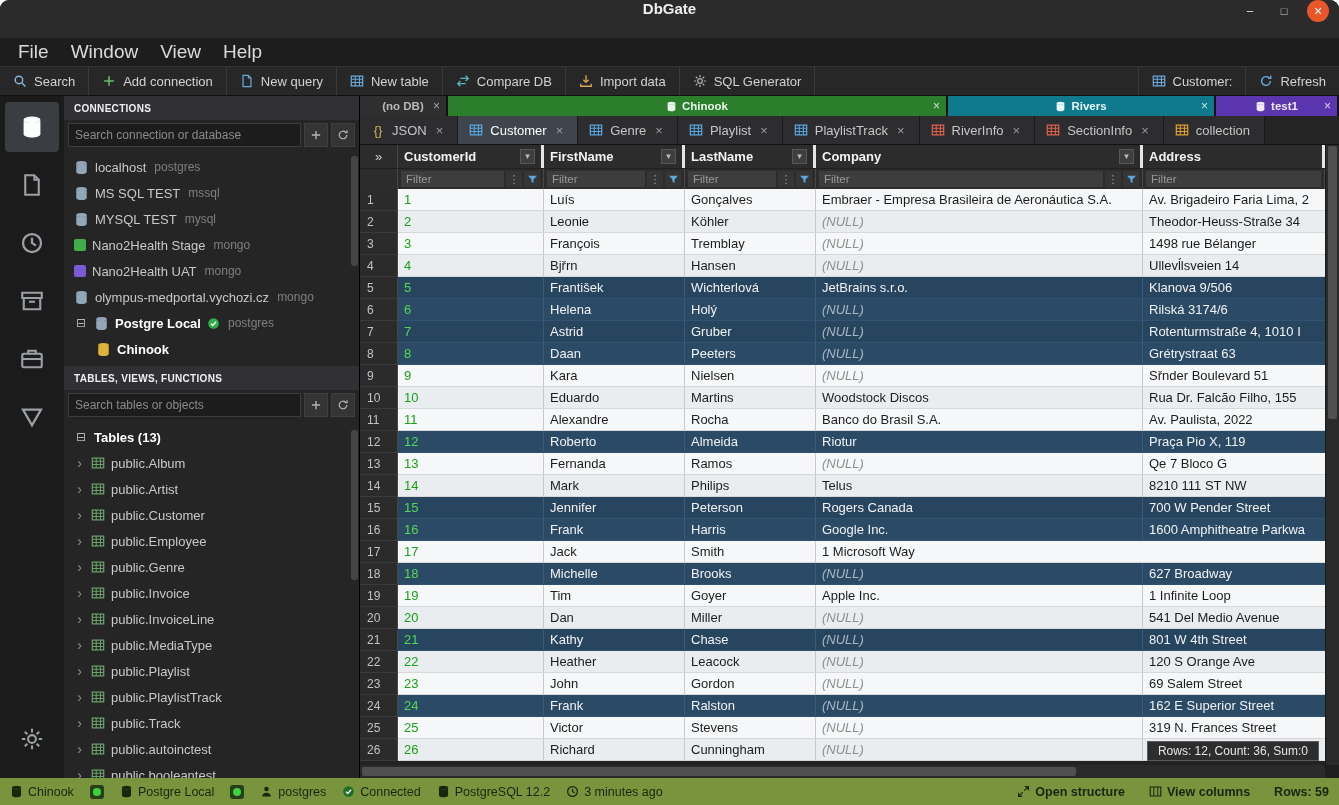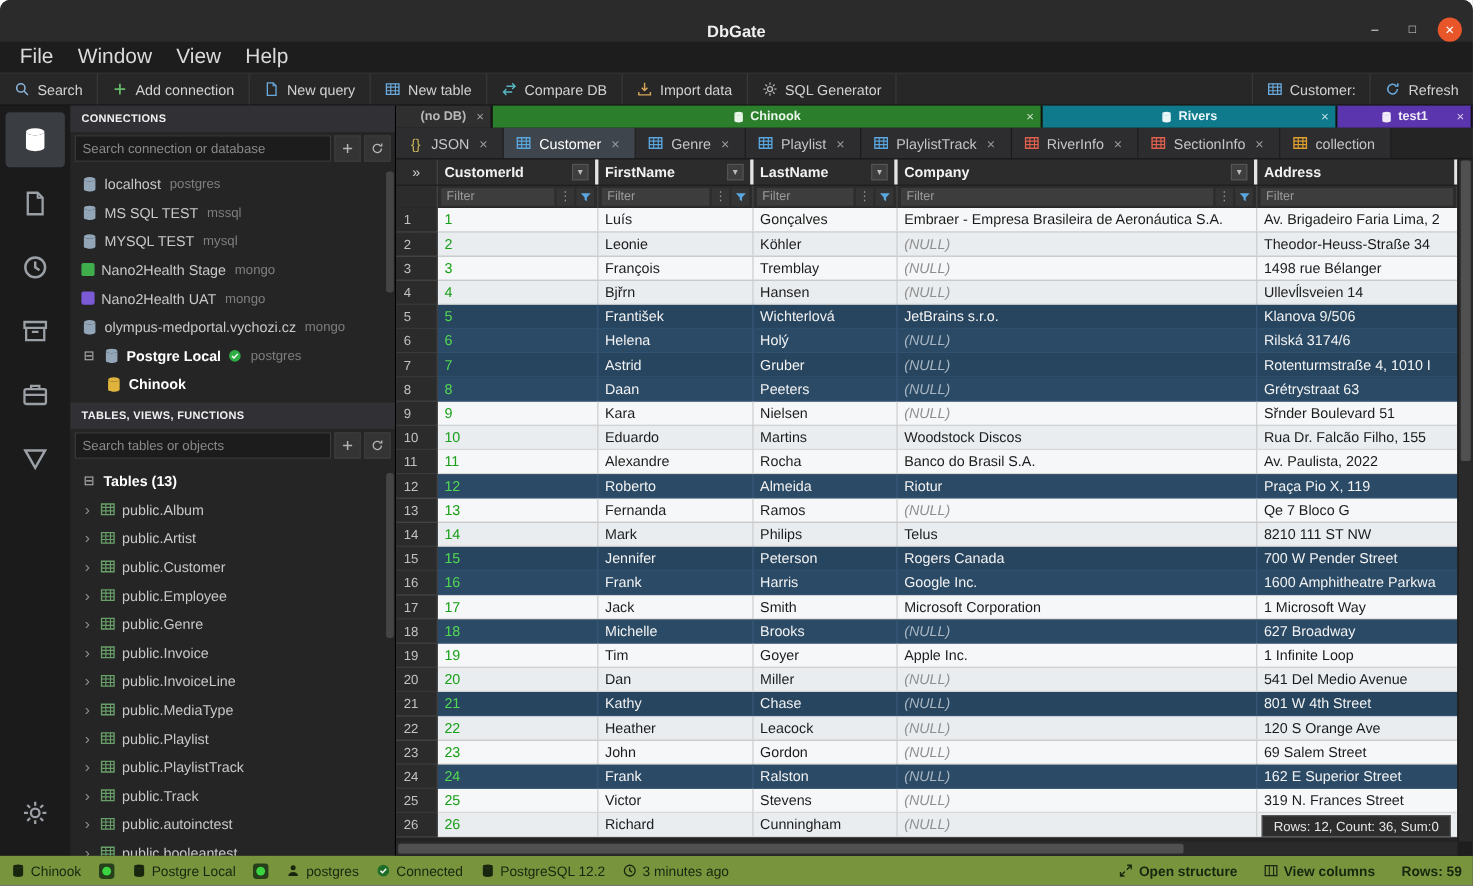--- a/index.html
+++ b/index.html
@@ -2,21 +2,21 @@
 <html style="--statusbar-bg: #78953e; --selection-blue: #27455f; --number-green: #18a018; --null-gray: #8f8f8f; --close-button-orange: #e8562a; --funnel-blue: #5aa7e0; --mongo-green: #3fae4a; --mongo-purple: #7b5ad6; --db-yellow: #e0b43c;"><head>
 <meta charset="utf-8">
 <style>
   *{margin:0;padding:0;box-sizing:border-box;}
   html,body{width:1339px;height:805px;}
   body{font-family:"Liberation Sans","DejaVu Sans",sans-serif;background:#fff;overflow:hidden;}
   .app{width:1339px;height:805px;display:flex;flex-direction:column;background:#1e1e1e;border-radius:9px 9px 0 0;overflow:hidden;}
   .ic{display:block;width:15px;height:15px;flex:none;}
   .glyph{display:inline-flex;align-items:center;justify-content:center;line-height:1;flex:none;}
   
-  .titlebar{flex:0 0 38px;background:#2b2b2b;display:flex;align-items:flex-end;position:relative;}
+  .titlebar{flex:0 0 38px;background:#2b2b2b;display:flex;align-items:flex-start;position:relative;}
   .title{position:absolute;left:0;right:0;text-align:center;color:#efefef;font-weight:bold;font-size:15px;}
   .win-controls{margin-left:auto;display:flex;gap:12px;padding-right:10px;z-index:2;align-items:center;}
   .wc{width:22px;height:22px;border-radius:50%;display:flex;align-items:center;justify-content:center;color:#d5d5d5;font-size:13px;}
   .wc.maximize .glyph{font-size:11px;}
   .wc.close{background:var(--close-button-orange,#e8562a);color:#fff;font-size:14px;}
   
   .menubar{flex:0 0 28px;background:#1d1d1d;display:flex;align-items:center;padding:0 8px;gap:2px;}
   .menu-item{color:#dadada;font-size:19px;padding:3px 10px;}
   
   .toolbar{flex:0 0 30px;background:#272727;border-top:1px solid #343434;border-bottom:1px solid #121212;display:flex;align-items:stretch;}
@@ -805,21 +805,20 @@
                   <div class="gcell" style="width: 141px;">Frank</div>
                   <div class="gcell" style="width: 131px;">Harris</div>
                   <div class="gcell" style="width: 327px;">Google Inc.</div>
                   <div class="gcell flex">1600 Amphitheatre Parkwa</div>
                 </div>
                 <div class="grow">
                   <div class="rownum">17</div>
                   <div class="gcell num" style="width: 146px;">17</div>
                   <div class="gcell" style="width: 141px;">Jack</div>
                   <div class="gcell" style="width: 131px;">Smith</div>
-                  <div class="gcell" style="width: 327px;">Microsoft Corporation</div>
                   <div class="gcell flex">1 Microsoft Way</div>
                 </div>
                 <div class="grow even sel">
                   <div class="rownum">18</div>
                   <div class="gcell num" style="width: 146px;">18</div>
                   <div class="gcell" style="width: 141px;">Michelle</div>
                   <div class="gcell" style="width: 131px;">Brooks</div>
                   <div class="gcell null" style="width: 327px;">(NULL)</div>
                   <div class="gcell flex">627 Broadway</div>
                 </div>

